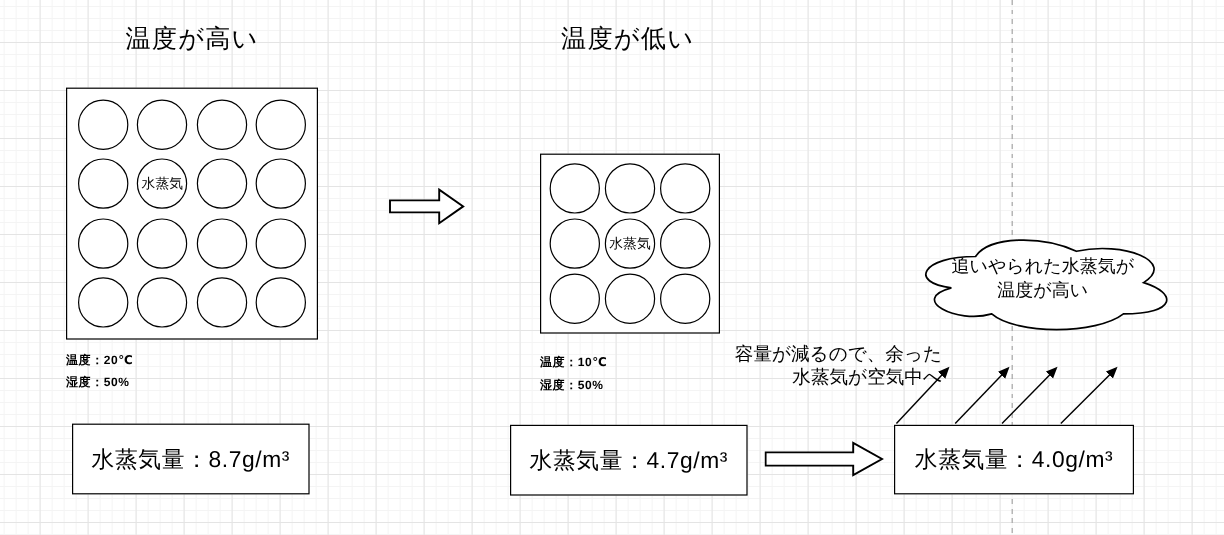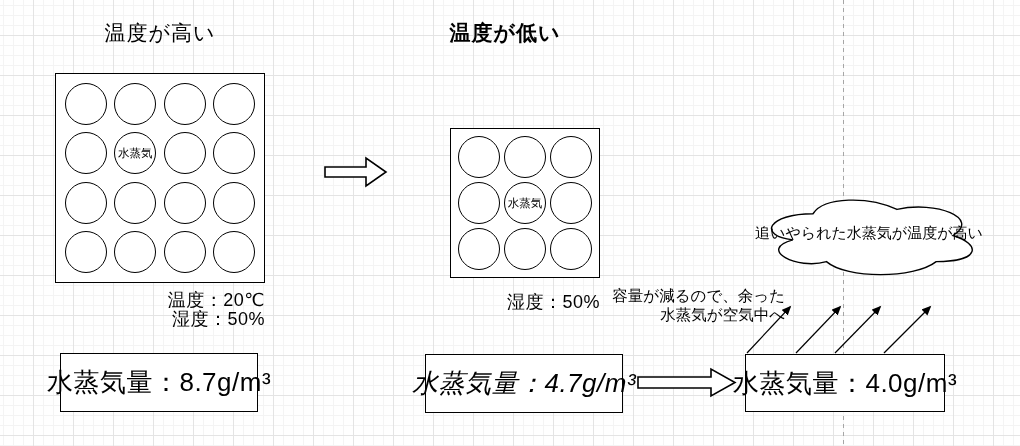--- a/index.html
+++ b/index.html
@@ -29,37 +29,37 @@
     border:1.5px solid #000;background:#fff;
     display:grid;place-items:center;padding:5px;
   }
   .molecule{
     width:42px;height:42px;border-radius:50%;box-sizing:border-box;
     border:1.3px solid #000;background:#fff;
     display:flex;align-items:center;justify-content:center;
   }
   .molecule span{font-size:11.5px;white-space:nowrap;letter-spacing:0;}
   .conditions{
-    position:absolute;z-index:1;text-align:right;
-    font-size:18px;line-height:19px;letter-spacing:.5px;white-space:nowrap;
+    position:absolute;z-index:1;text-align:left;
+    font-size:10px;line-height:19px;letter-spacing:.5px;white-space:nowrap;font-weight:bold;
   }
   .amount-box{
     position:absolute;z-index:2;box-sizing:border-box;
     border:1.5px solid #000;background:#fff;
     display:flex;align-items:center;justify-content:center;
-    font-size:26px;letter-spacing:.5px;white-space:nowrap;
+    font-size:19px;letter-spacing:.5px;white-space:nowrap;
   }
   .note-text{
     position:absolute;z-index:1;text-align:right;
     font-size:15.5px;line-height:19px;white-space:nowrap;
   }
   .cloud-wrap{position:absolute;z-index:1;}
   .cloud-text{
     position:absolute;inset:0;z-index:1;
-    display:flex;flex-direction:row;align-items:center;justify-content:center;
+    display:flex;flex-direction:column;align-items:center;justify-content:center;
     padding-bottom:6px;text-align:center;
     font-size:15px;line-height:20px;white-space:nowrap;
   }
   svg{display:block;}
 </style>
 </head>
 <body>
 
 <div class="canvas">
 
@@ -94,41 +94,42 @@
   </div>
 
   <div class="amount-box" style="left:60px;top:353px;width:198px;height:59px;">
     <span>水蒸気量：8.7g/m³</span>
   </div>
 
   <svg class="abs" style="left:324px;top:156px;z-index:1;" width="64" height="32" viewBox="0 0 64 32">
     <polygon points="1,11 42,11 42,2 62,16 42,30 42,21 1,21" fill="#ffffff" stroke="#000000" stroke-width="1.6" stroke-linejoin="miter"></polygon>
   </svg>
 
-  <div class="stage-title" style="left:430px;top:22px;width:150px;font-weight:bold;">温度が低い</div>
+  <div class="stage-title" style="left:448px;top:22px;width:150px;">温度が低い</div>
 
   <div class="container-box" style="left: 450px; top: 128px; width: 150px; height: 150px; grid-template-columns: repeat(3, 1fr);">
       <div class="molecule"></div>
       <div class="molecule"></div>
       <div class="molecule"></div>
       <div class="molecule"></div>
       <div class="molecule">
         <span>水蒸気</span>
       </div>
       <div class="molecule"></div>
       <div class="molecule"></div>
       <div class="molecule"></div>
       <div class="molecule"></div>
     </div>
 
   <div class="conditions" style="left:450px;top:293px;width:150px;">
+    <div>温度：10℃</div>
     <div>湿度：50%</div>
   </div>
 
-  <div class="amount-box" style="left:425px;top:354px;width:198px;height:59px;font-style:italic;">
+  <div class="amount-box" style="left:425px;top:354px;width:198px;height:59px;">
     <span>水蒸気量：4.7g/m³</span>
   </div>
 
   <div class="note-text" style="left:590px;top:286px;width:195px;">
     <div>容量が減るので、余った</div>
     <div>水蒸気が空気中へ</div>
   </div>
 
   <svg class="abs" style="left:637px;top:367px;z-index:1;" width="100" height="31" viewBox="0 0 100 31">
     <polygon points="1,10 74,10 74,2 98,15.5 74,29 74,21 1,21" fill="#ffffff" stroke="#000000" stroke-width="1.6" stroke-linejoin="miter"></polygon>

